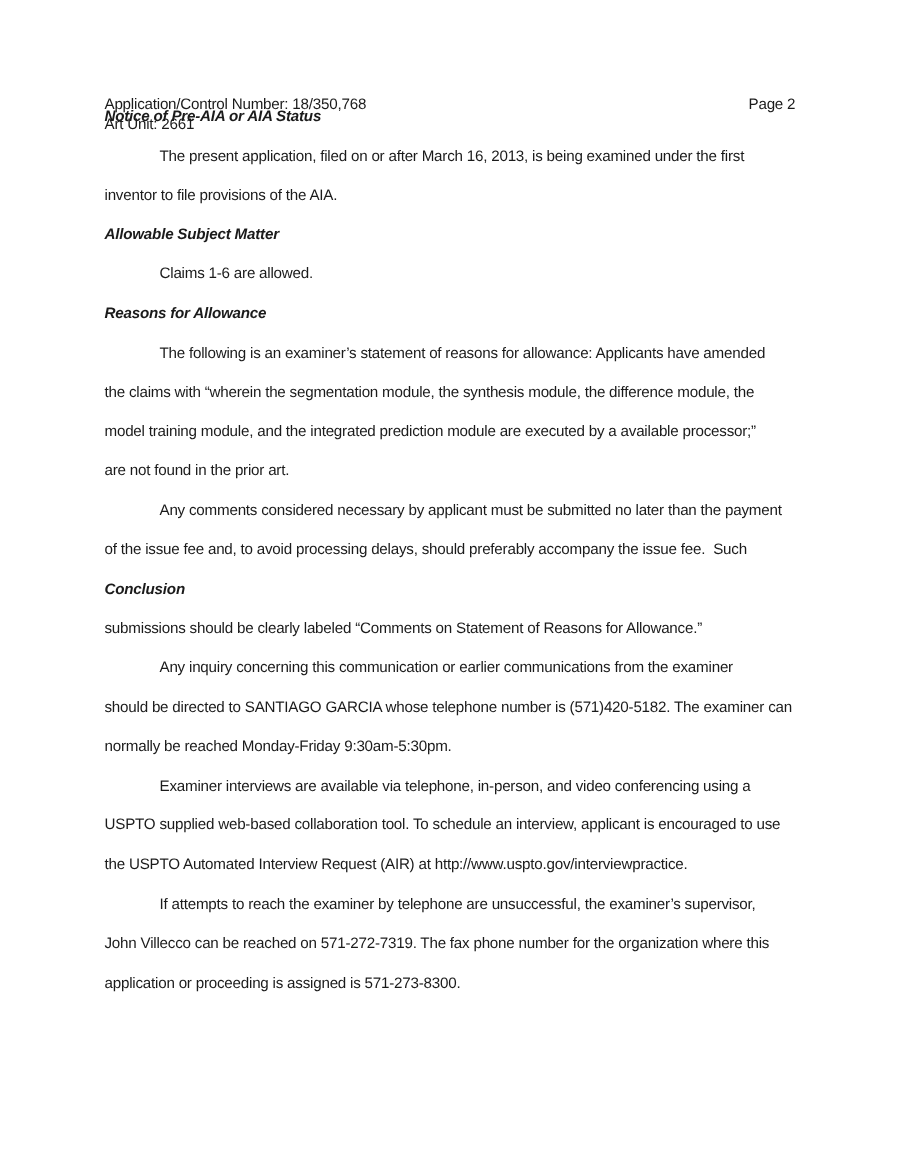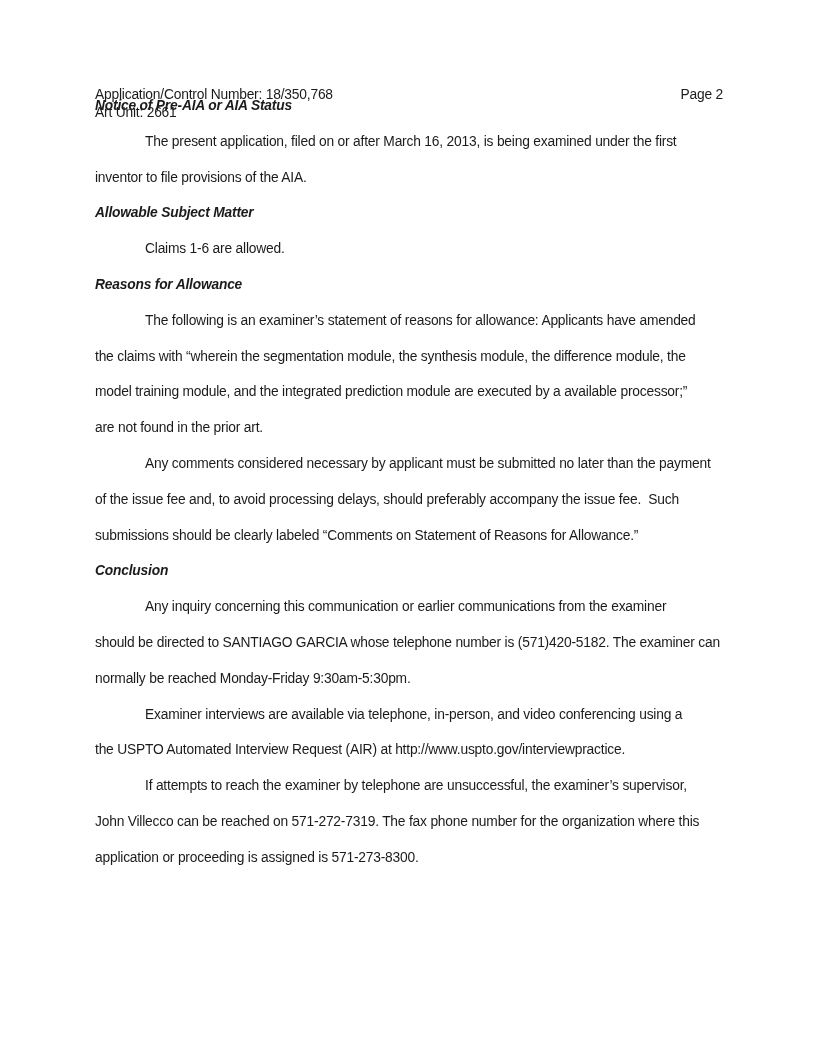--- a/index.html
+++ b/index.html
@@ -71,25 +71,26 @@
     <div class="ln">inventor to file provisions of the AIA.</div>
     <div class="ln hd">Allowable Subject Matter</div>
     <div class="ln ind">Claims 1-6 are allowed.</div>
     <div class="ln hd">Reasons for Allowance</div>
     <div class="ln ind">The following is an examiner’s statement of reasons for allowance: Applicants have amended</div>
     <div class="ln">the claims with “wherein the segmentation module, the synthesis module, the difference module, the</div>
     <div class="ln">model training module, and the integrated prediction module are executed by a available processor;”</div>
     <div class="ln">are not found in the prior art.</div>
     <div class="ln ind">Any comments considered necessary by applicant must be submitted no later than the payment</div>
     <div class="ln">of the issue fee and, to avoid processing delays, should preferably accompany the issue fee.  Such</div>
+    <div class="ln hd">Conclusion</div>
     <div class="ln">submissions should be clearly labeled “Comments on Statement of Reasons for Allowance.”</div>
-    <div class="ln hd">Conclusion</div>
     <div class="ln ind">Any inquiry concerning this communication or earlier communications from the examiner</div>
     <div class="ln">should be directed to SANTIAGO GARCIA whose telephone number is (571)420-5182. The examiner can</div>
     <div class="ln">normally be reached Monday-Friday 9:30am-5:30pm.</div>
     <div class="ln ind">Examiner interviews are available via telephone, in-person, and video conferencing using a</div>
+    <div class="ln">USPTO supplied web-based collaboration tool. To schedule an interview, applicant is encouraged to use</div>
     <div class="ln">the USPTO Automated Interview Request (AIR) at http://www.uspto.gov/interviewpractice.</div>
     <div class="ln ind">If attempts to reach the examiner by telephone are unsuccessful, the examiner’s supervisor,</div>
     <div class="ln">John Villecco can be reached on 571-272-7319. The fax phone number for the organization where this</div>
     <div class="ln">application or proceeding is assigned is 571-273-8300.</div>
   </div>
 
 </div>
 
 </body></html>

